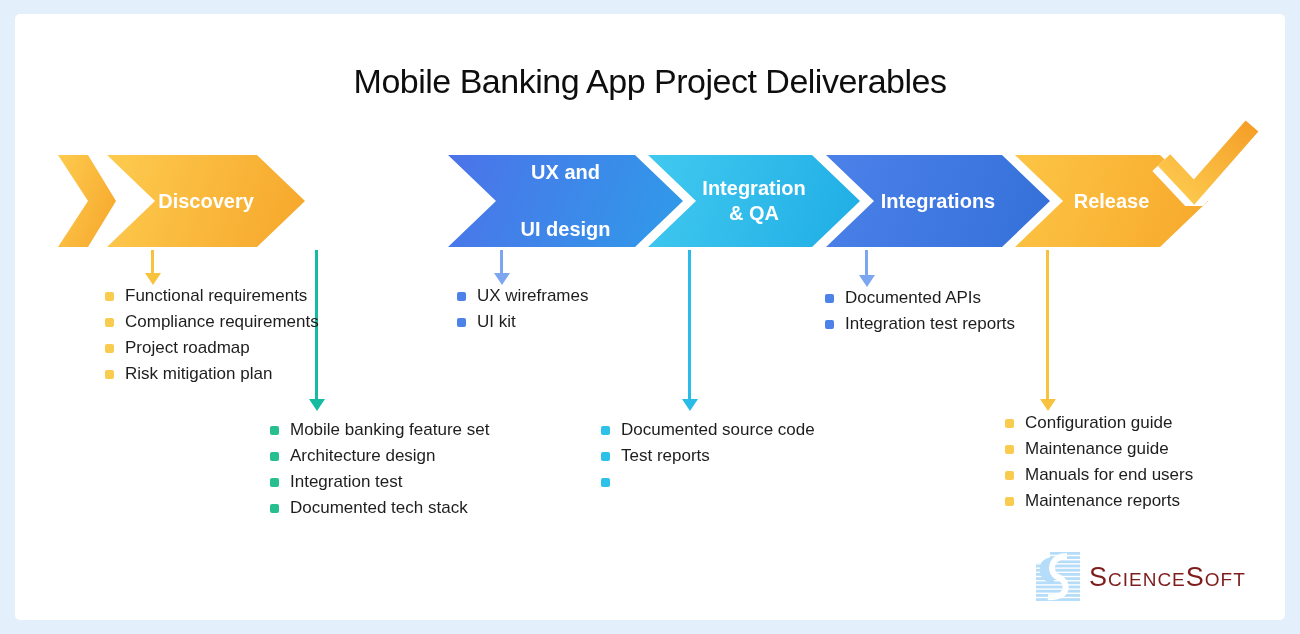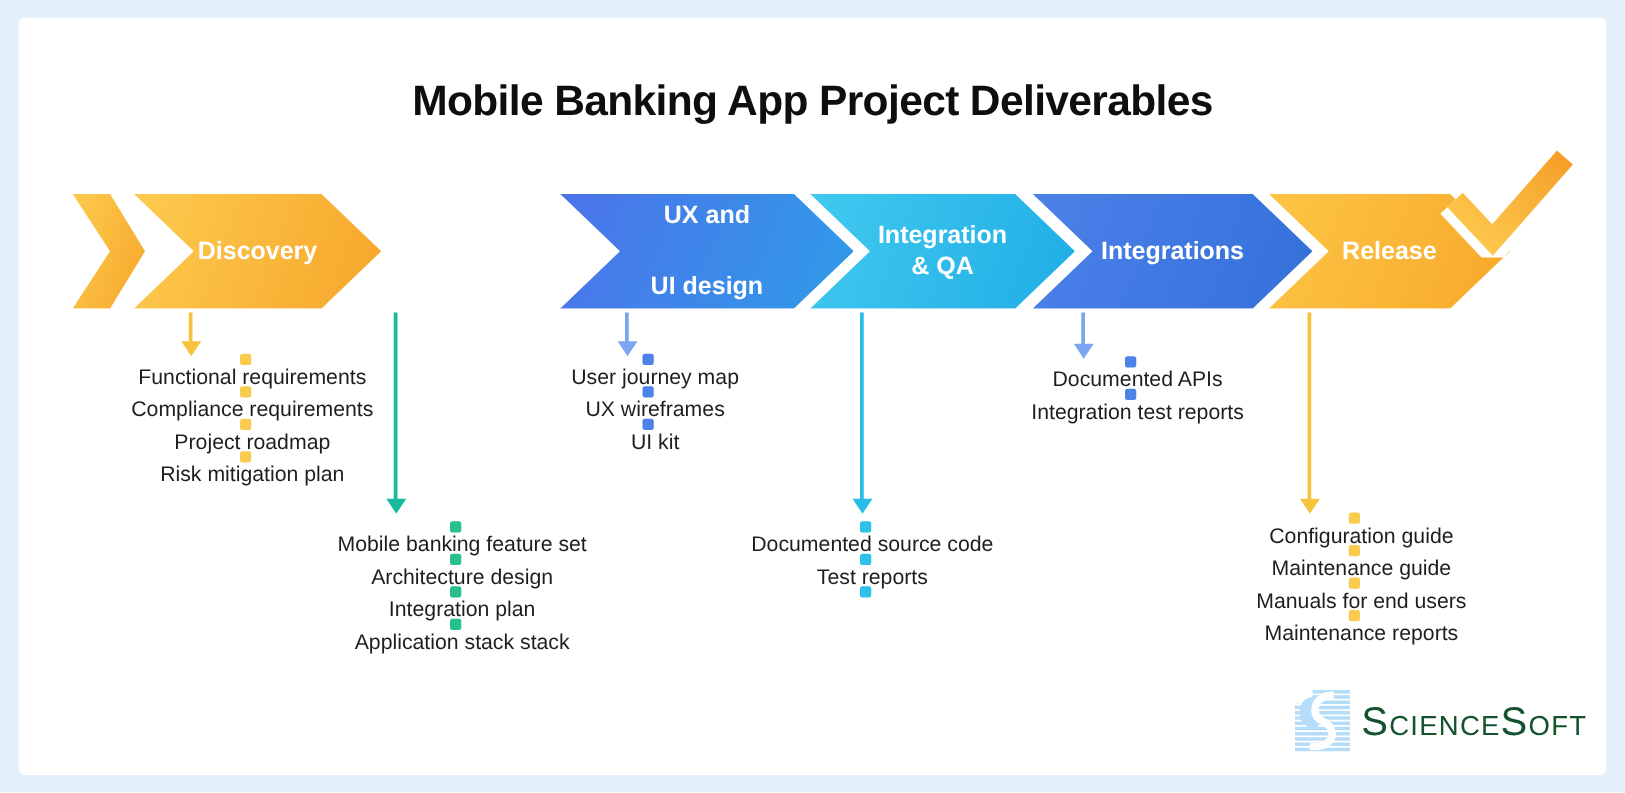--- a/index.html
+++ b/index.html
@@ -7,21 +7,21 @@
     position:relative;width:1300px;height:634px;overflow:hidden;
     background:#e4effc;
     font-family:"Liberation Sans",sans-serif;
   }
   .card{
     position:absolute;left:15px;top:14px;right:15px;bottom:14px;
     background:#ffffff;border-radius:5px;
   }
   .title{
     position:absolute;left:0;top:62px;width:100%;
-    text-align:center;font-size:34px;font-weight:700;color:#0e0e0e;
+    text-align:center;font-size:34px;font-weight:400;color:#0e0e0e;
     letter-spacing:-0.5px;
   }
   
   .arrow{
     position:absolute;top:155px;height:92px;box-sizing:border-box;
     display:flex;flex-direction:column;justify-content:center;align-items:center;
     padding:0 48px;color:#ffffff;font-weight:700;font-size:20px;line-height:1.25;
     text-align:center;
     clip-path:polygon(0 0,calc(100% - 48px) 0,100% 50%,calc(100% - 48px) 100%,0 100%,48px 50%);
   }
@@ -40,31 +40,31 @@
   .conn-line{position:absolute;width:3px;}
   .conn-head{position:absolute;width:0;height:0;
     border-left:8px solid transparent;border-right:8px solid transparent;}
   .c-yellow{background:#f7c33e;} .h-yellow{border-top:12px solid #f7c33e;}
   .c-teal{background:#16ba9e;}   .h-teal{border-top:12px solid #16ba9e;}
   .c-blue{background:#7ca6f0;}   .h-blue{border-top:12px solid #7ca6f0;}
   .c-cyan{background:#2abce8;}   .h-cyan{border-top:12px solid #2abce8;}
   
   .dlist{position:absolute;list-style:none;margin:0;padding:0;
     font-size:17px;color:#1e1e1e;}
-  .dlist li{display:flex;align-items:center;height:26px;white-space:nowrap;flex-direction:column;}
+  .dlist li{display:flex;align-items:center;height:26px;white-space:nowrap;}
   .bullet{width:9px;height:9px;border-radius:2px;margin-right:11px;flex:none;}
   .b-yellow{background:#f9cb4e;} .b-green{background:#27be90;}
   .b-blue{background:#4d82e8;}   .b-cyan{background:#2dc0e8;}
   .l1{left:105px;top:283px;} .l3{left:457px;top:283px;} .l5{left:825px;top:285px;}
   .l2{left:270px;top:417px;} .l4{left:601px;top:417px;} .l6{left:1005px;top:410px;}
   
   .checkmark{position:absolute;left:1150px;top:110px;z-index:5;}
   
   .logo{position:absolute;left:1036px;top:552px;display:flex;align-items:center;gap:9px;}
-  .logo-text{font-size:32px;color:#14532d;font-variant:small-caps;letter-spacing:1px;font-weight:400;}
+  .logo-text{font-size:27px;color:#7f1d1d;font-variant:small-caps;letter-spacing:1px;font-weight:400;}
 </style>
 </head>
 <body>
 
 <div class="stage">
   <div class="card"></div>
 
   <div class="title">Mobile Banking App Project Deliverables</div>
 
   <div class="lead-chevron"></div>
@@ -143,33 +143,29 @@
   <li>
         <span class="bullet b-green"></span>
         <span>Mobile banking feature set</span>
       </li>
       <li>
         <span class="bullet b-green"></span>
         <span>Architecture design</span>
       </li>
       <li>
         <span class="bullet b-green"></span>
-        <span>Integration plan</span>
-      </li>
-      <li>
-        <span class="bullet b-green"></span>
-        <span>Application stack stack</span>
+        <span>Integration test</span>
+      </li>
+      <li>
+        <span class="bullet b-green"></span>
+        <span>Documented tech stack</span>
       </li>
     </ul>
   <ul class="dlist l3">
 
-  <li>
-        <span class="bullet b-blue"></span>
-        <span>User journey map</span>
-      </li>
       <li>
         <span class="bullet b-blue"></span>
         <span>UX wireframes</span>
       </li>
       <li>
         <span class="bullet b-blue"></span>
         <span>UI kit</span>
       </li>
     </ul>
   <ul class="dlist l4">

